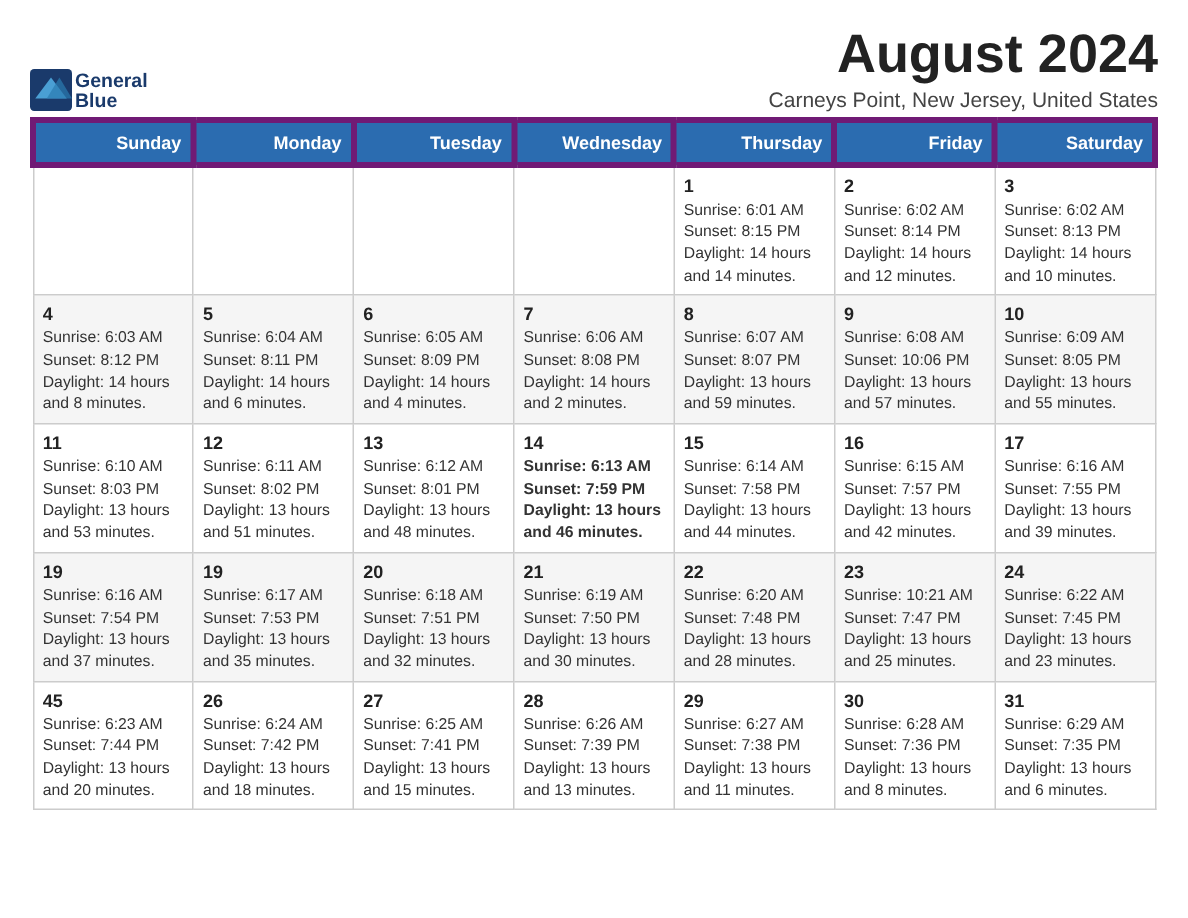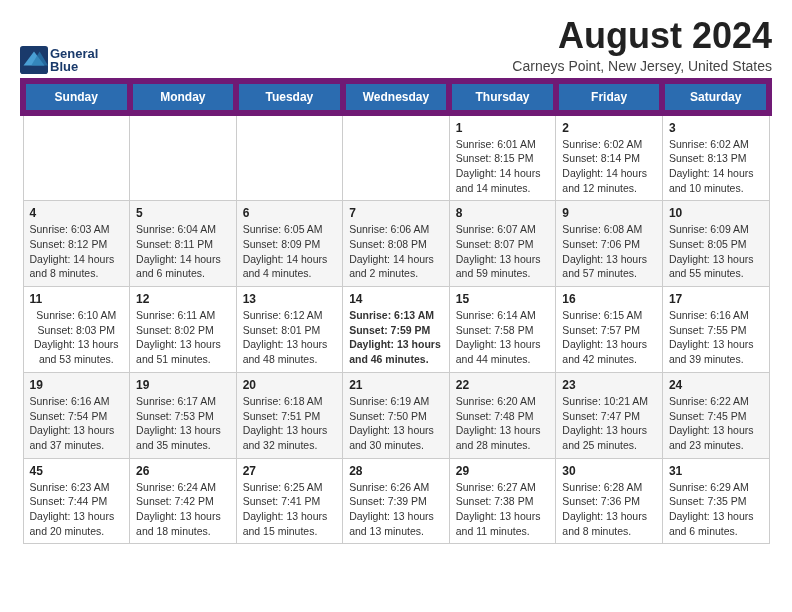--- a/index.html
+++ b/index.html
@@ -42,24 +42,24 @@
     }
     table {
       width: 100%;
       border-collapse: collapse;
       font-size: 11px;
     }
     thead tr th {
       background: #2b6cb0;
       color: #fff;
       padding: 6px 6px;
-      text-align: center;
+      text-align: right;
       font-size: 12px;
       font-weight: bold;
-      border: 6px solid #701a75;
+      border: 4px solid #701a75;
     }
     tbody tr td {
       border: 1px solid #ccc;
       padding: 5px 6px;
       vertical-align: top;
       width: calc(100% / 7);
       height: 78px;
       background: #fff;
     }
     tbody tr:nth-child(even) td {
@@ -176,36 +176,36 @@
         <td>
           <div class="day-number">8</div>
           <div class="day-info" style="white-space: pre-line;">Sunrise: 6:07 AM
 Sunset: 8:07 PM
 Daylight: 13 hours
 and 59 minutes.</div>
         </td>
         <td>
           <div class="day-number">9</div>
           <div class="day-info" style="white-space: pre-line;">Sunrise: 6:08 AM
-Sunset: 7:06 PM
+Sunset: 10:06 PM
 Daylight: 13 hours
 and 57 minutes.</div>
         </td>
         <td>
           <div class="day-number">10</div>
           <div class="day-info" style="white-space: pre-line;">Sunrise: 6:09 AM
 Sunset: 8:05 PM
 Daylight: 13 hours
 and 55 minutes.</div>
         </td>
       </tr>
       <tr>
         <td>
           <div class="day-number">11</div>
-          <div class="day-info" style="white-space: pre-line; text-align: center;">Sunrise: 6:10 AM
+          <div class="day-info" style="white-space: pre-line;">Sunrise: 6:10 AM
 Sunset: 8:03 PM
 Daylight: 13 hours
 and 53 minutes.</div>
         </td>
         <td>
           <div class="day-number">12</div>
           <div class="day-info" style="white-space: pre-line;">Sunrise: 6:11 AM
 Sunset: 8:02 PM
 Daylight: 13 hours
 and 51 minutes.</div>

